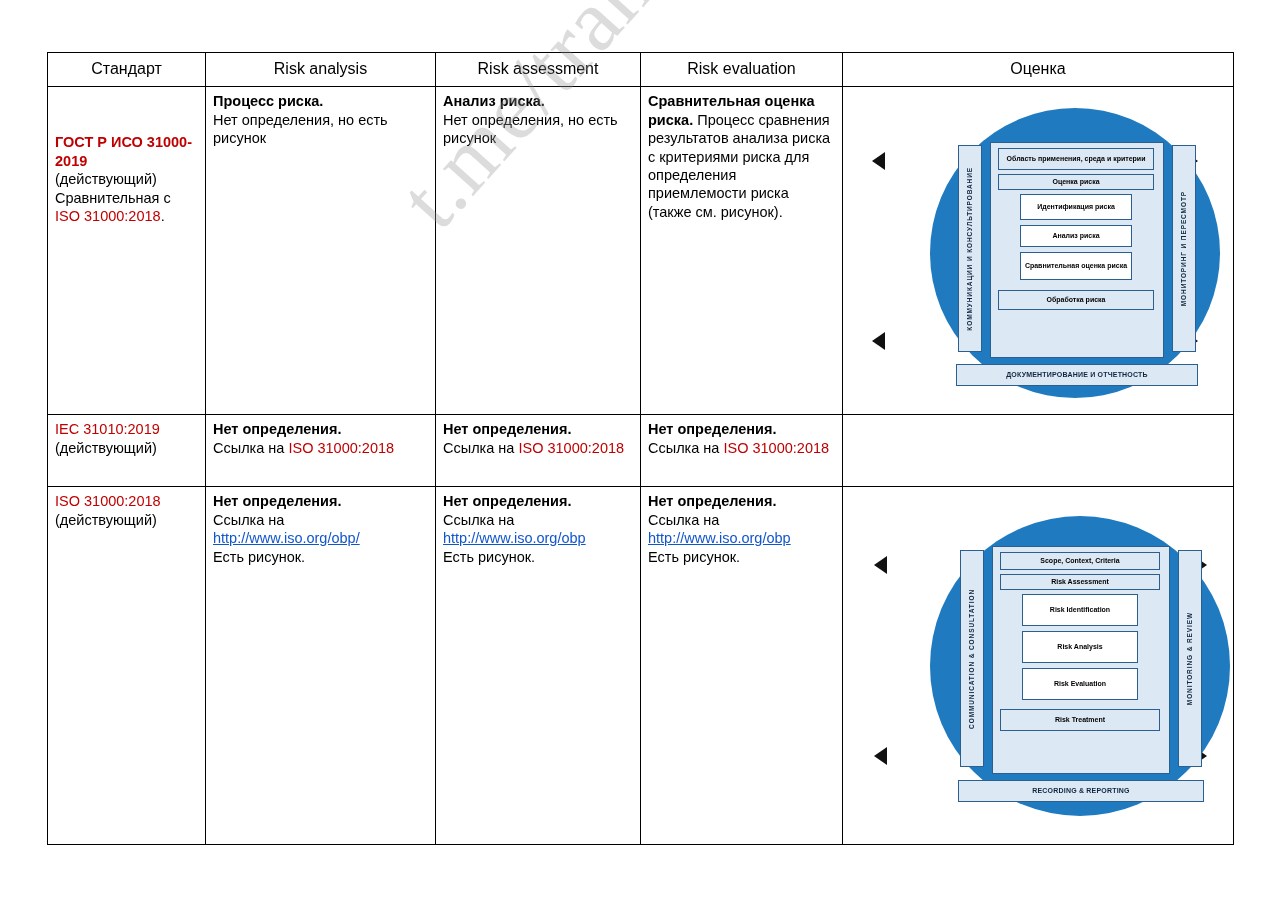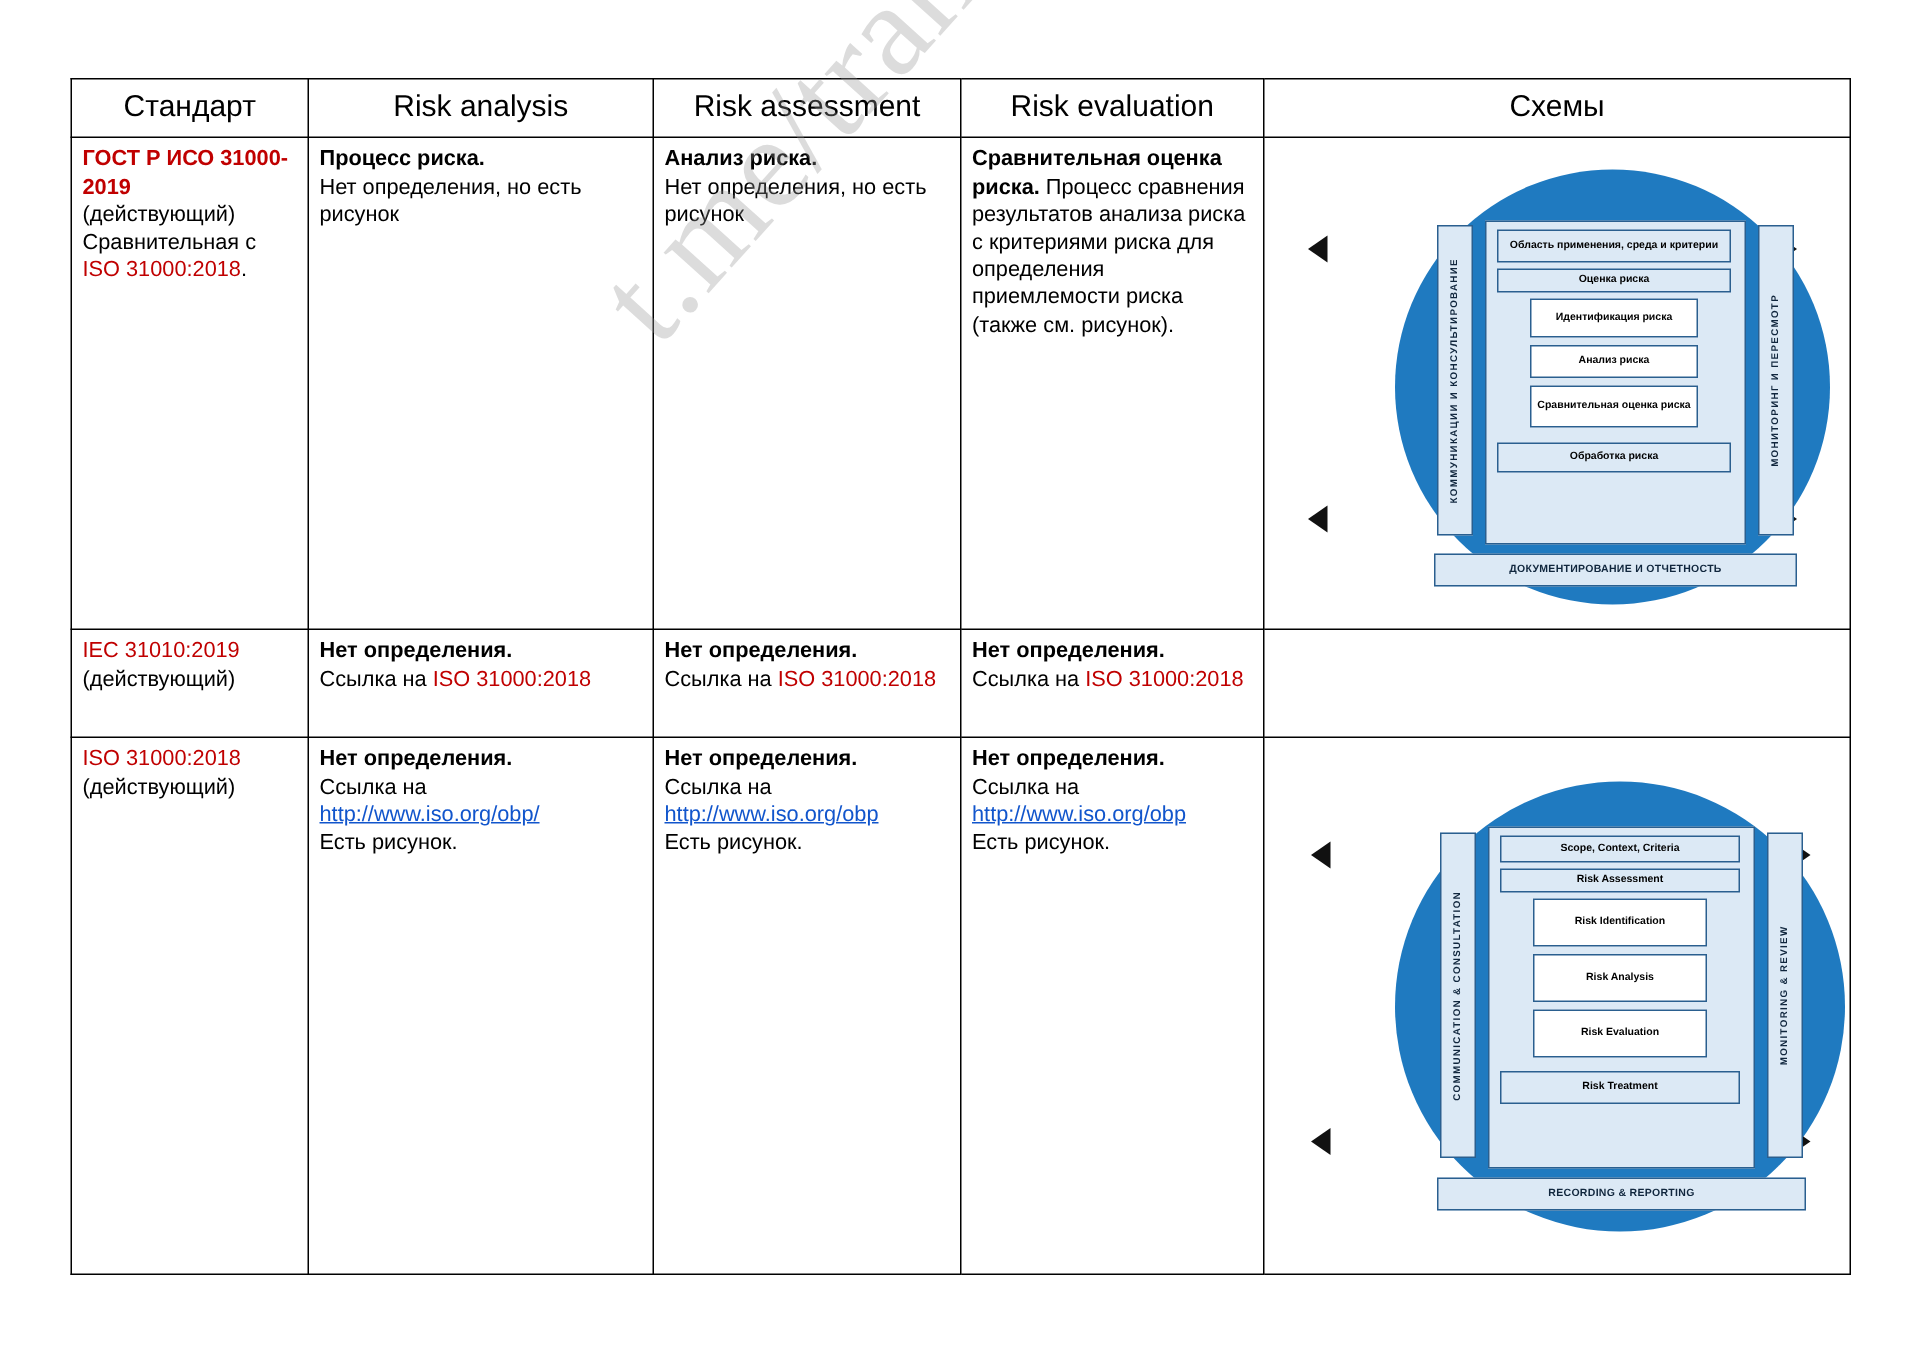--- a/index.html
+++ b/index.html
@@ -34,35 +34,35 @@
     vertical-align: top;
     padding: 5px 7px 4px 7px;
     font-size: 14.5px;
     line-height: 1.27;
     color: #000000;
     font-weight: normal;
     text-align: left;
   }
   table.matrix thead th {
     text-align: center;
-    font-size: 20px;
+    font-size: 16px;
     font-weight: normal;
     padding: 6px 4px 7px 4px;
     vertical-align: middle;
   }
   col.c1 { width: 158px; }
   col.c2 { width: 230px; }
   col.c3 { width: 205px; }
   col.c4 { width: 202px; }
   col.c5 { width: 391px; }
 
   .red { color: #c00000; }
   .b { font-weight: bold; }
   .lnk { color: #1155cc; text-decoration: underline; word-break: break-all; }
-  .std-name { font-weight: bold; color: #c00000; }
+  .std-name { font-weight: bold; color: #c00000; margin-top: 41px; }
   .std-plain { color: #c00000; }
 
   .cell-tall-1 { height: 318px; }
   .cell-mid { height: 62px; }
   .cell-tall-2 { height: 348px; }
 
   
   .diagram-wrap {
     position: relative;
     width: 100%;
@@ -161,21 +161,21 @@
         <col class="c3">
         <col class="c4">
         <col class="c5">
     </colgroup>
     <thead>
       <tr>
         <th>Стандарт</th>
         <th>Risk analysis</th>
         <th>Risk assessment</th>
         <th>Risk evaluation</th>
-        <th>Схемы</th>
+        <th>Оценка</th>
       </tr>
     </thead>
     <tbody>
 
       <tr>
         <td class="cell-tall-1">
           <div class="std-name">ГОСТ Р ИСО 31000-2019</div>
           <div>(действующий)</div>
           <div><span>Сравнительная с </span><span class="std-plain">ISO 31000:2018</span><span>.</span></div>
         </td>

